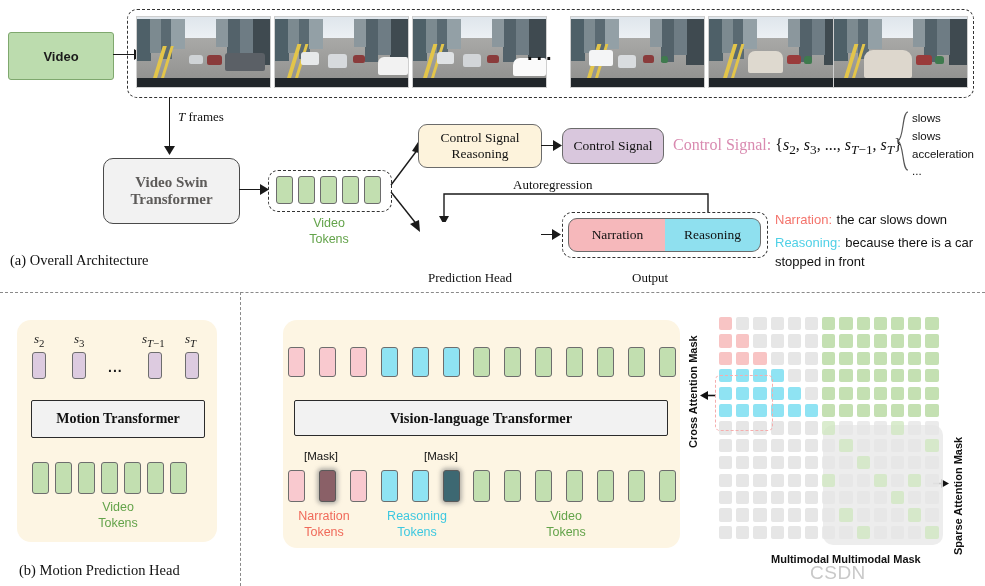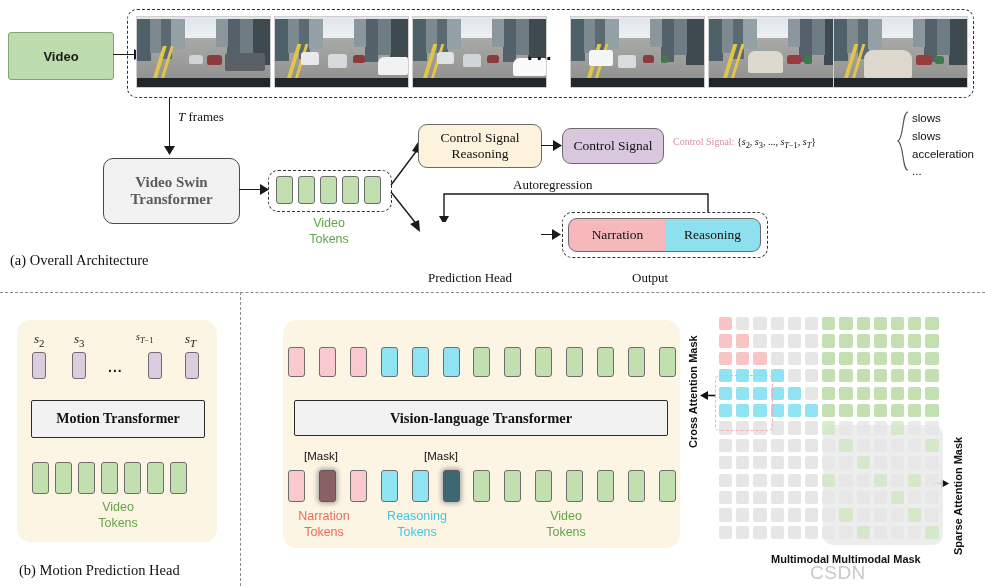--- a/index.html
+++ b/index.html
@@ -89,21 +89,21 @@
   .g-cyan{background:#8fe3f3;}
   .g-green{background:#c4e0b2;}
   .g-greenlite{background:#cfe7c0;}
   .sparse-bg{position:absolute;background:#eaeaea;border-radius:10px;opacity:.85;}
 
   .arrow-line{position:absolute;background:#1a1a1a;}
   .divider{position:absolute;border-top:1.4px dashed #8a8a8a;}
   .divider-v{position:absolute;border-left:1.4px dashed #8a8a8a;}
 
   .wm{position:absolute;color:#c9c9c9;font-size:19px;letter-spacing:.5px;}
-  .ctrl-txt{font-family:"Liberation Serif", serif;font-size:10px;text-align:right;}
+  .ctrl-txt{font-family:"Liberation Serif", serif;font-size:16px;text-align:right;}
   .ctrl-pink{color:#d98ab0;}
   .brace-txt{font-size:11.5px;color:#111;line-height:1.55;}
   .narr-red{color:#f4736b;font-size:13px;}
   .reas-cy{color:#4fd0e6;font-size:13px;}
   .narr-body{color:#111;font-size:13px;}
 </style>
 </head>
 <body>
 
 <div class="fig">
@@ -320,32 +320,43 @@
   <div class="abs box-pink center" style="left:568px;top:218px;width:97px;height:32px;">
     <span>Narration</span>
   </div>
   <div class="abs box-cyan center" style="left:665px;top:218px;width:95px;height:32px;">
     <span>Reasoning</span>
   </div>
 
   <div class="abs smalllbl" style="left:428px;top:270px;">Prediction Head</div>
   <div class="abs smalllbl" style="left:632px;top:270px;">Output</div>
 
+  <div class="abs" style="left:775px;top:208px;width:210px;line-height:1.42;">
+    <div>
+      <span class="narr-red">Narration:</span>
+      <span class="narr-body">the car slows down</span>
+    </div>
+    <div>
+      <span class="reas-cy">Reasoning:</span>
+      <span class="narr-body">because there is a car</span>
+    </div>
+    <div class="narr-body">stopped in front</div>
+  </div>
 
   <div class="abs cap" style="left:10px;top:252px;">(a) Overall Architecture</div>
 
   <div class="divider" style="left:0px;top:292px;width:985px;"></div>
   <div class="divider-v" style="left:240px;top:292px;height:294px;"></div>
 
   <div class="abs panel-cream" style="left:17px;top:320px;width:200px;height:222px;"></div>
 
   <div class="abs" style="left:30px;top:331px;width:178px;height:18px;">
     <span class="abs serif" style="left:4px;top:0;font-size:13px;"><i>s</i><sub>2</sub></span>
     <span class="abs serif" style="left:44px;top:0;font-size:13px;"><i>s</i><sub>3</sub></span>
-    <span class="abs serif" style="left:106px;top:0;font-size:10px;"><i>s</i><sub><i>T</i>−1</sub></span>
+    <span class="abs serif" style="left:112px;top:0;font-size:13px;"><i>s</i><sub><i>T</i>−1</sub></span>
     <span class="abs serif" style="left:155px;top:0;font-size:13px;"><i>s</i><sub><i>T</i></sub></span>
   </div>
 
   <div class="abs" style="left:30px;top:352px;height:27px;">
     <div class="tok tok-purple abs" style="left:2px;width:14px;height:27px;"></div>
     <div class="tok tok-purple abs" style="left:42px;width:14px;height:27px;"></div>
     <span class="abs" style="left:78px;top:7px;font-size:14px;font-weight:bold;letter-spacing:1px;">...</span>
     <div class="tok tok-purple abs" style="left:118px;width:14px;height:27px;"></div>
     <div class="tok tok-purple abs" style="left:155px;width:14px;height:27px;"></div>
   </div>

